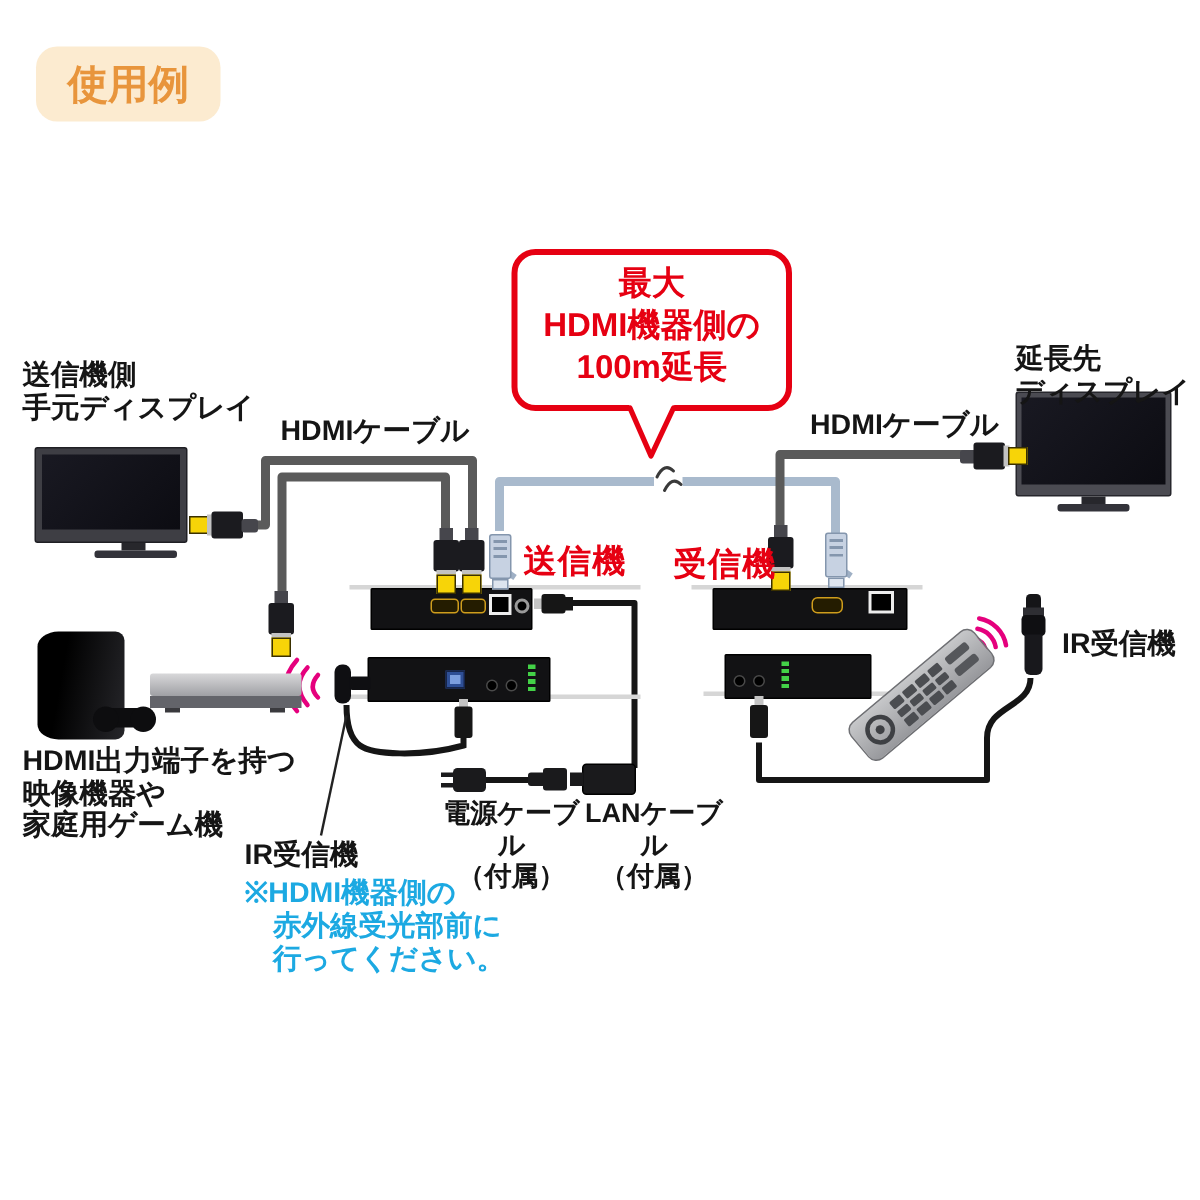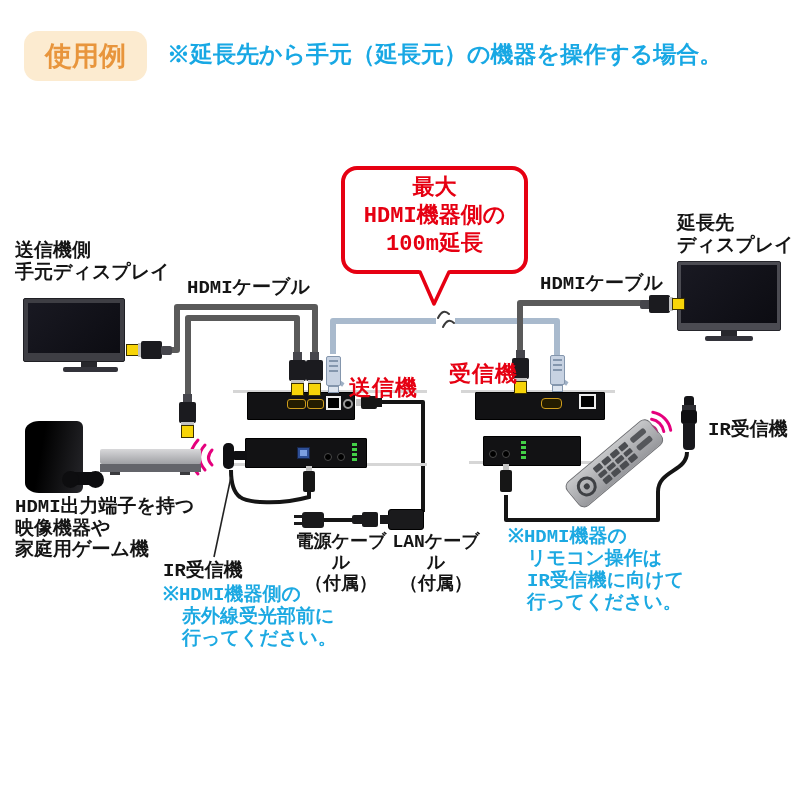--- a/index.html
+++ b/index.html
@@ -1,17 +1,17 @@
 <!DOCTYPE html>
 <html><head>
 <meta charset="utf-8">
 <style>
   html,body{margin:0;padding:0;background:#fff;}
   .canvas{position:relative;width:800px;height:800px;background:#fff;overflow:hidden;
-          font-family:Liberation Mono, monospace;}
+          font-family:Liberation Sans, sans-serif;}
   .abs{position:absolute;}
   .lbl{position:absolute;font-weight:700;color:#151515;white-space:pre-line;line-height:1.18;}
   .lbl-red{color:#e60012;letter-spacing:1px;}
   .lbl-blue{color:#1ca9e2;}
   .hang{text-indent:-1em;padding-left:1em;}
   .ctr{text-align:center;}
   .badge{position:absolute;left:24px;top:31px;padding:7px 21px;background:#fcebd0;
          border-radius:14px;color:#e8953c;font-weight:700;font-size:27px;}
   .header-note{position:absolute;left:167px;top:39px;color:#18a8e4;font-weight:700;font-size:23px;}
   .bubble{position:absolute;left:341px;top:166px;width:187px;height:108px;background:#fff;
@@ -43,21 +43,20 @@
   .lan-down .latch{position:absolute;left:12px;top:29px;width:7px;height:4px;background:#9fb0c5;transform:rotate(35deg);}
   .rgrid{position:absolute;display:grid;grid-template-columns:repeat(4,1fr);grid-template-rows:repeat(3,1fr);gap:2px;}
   .rgrid i{background:#4b4d51;border-radius:1px;}
 </style>
 </head>
 <body>
 
 <div class="canvas">
 
   <div class="badge">使用例</div>
-  <div class="header-note">※延長先から手元（延長元）の機器を操作する場合。</div>
 
   <svg class="layer" width="800" height="800">
 
     <path d="M168,350 L177,350 L177,307 L315,307 L315,356" stroke="#5a5a5a" stroke-width="6" fill="none" stroke-linejoin="round"></path>
 
     <path d="M188,398 L188,318 L297,318 L297,356" stroke="#5a5a5a" stroke-width="6" fill="none" stroke-linejoin="round"></path>
 
     <path d="M333,354 L333,321 L557,321 L557,356" stroke="#a9bacd" stroke-width="6" fill="none" stroke-linejoin="round"></path>
     <rect x="436" y="310" width="19" height="20" fill="#ffffff"></rect>
     <path d="M438,318 q5,-10 11,-4 M443,327 q5,-10 11,-4" stroke="#3a3a3a" stroke-width="2" fill="none" stroke-linecap="round"></path>
@@ -251,40 +250,36 @@
     <div class="abs" style="left:0;top:5px;width:11px;height:9px;background:#46464c;border-radius:2px;"></div>
     <div class="abs" style="left:9px;top:0;width:21px;height:18px;background:#1b1b1f;border-radius:2px;"></div>
     <div class="abs" style="left:29px;top:2px;width:4px;height:14px;background:#c2c2c2;"></div>
     <div class="abs" style="left:32px;top:3px;width:13px;height:12px;background:#f7d408;border:1px solid #3a3000;box-sizing:border-box;"></div>
   </div>
 
   <div class="lbl lblz" style="left:15px;top:240px;font-size:19px;">送信機側
 手元ディスプレイ</div>
   <div class="lbl lblz" style="left:187px;top:277px;font-size:19px;">HDMIケーブル</div>
   <div class="lbl lblz" style="left:540px;top:273px;font-size:19px;">HDMIケーブル</div>
-  <div class="lbl lblz" style="left:677px;top:213px;font-size:19px;">延長先
+  <div class="lbl lblz" style="left:677px;top:229px;font-size:19px;">延長先
 ディスプレイ</div>
-  <div class="lbl lbl-red lblz" style="left:349px;top:361px;font-size:22px;margin-top:16px;">送信機</div>
+  <div class="lbl lbl-red lblz" style="left:349px;top:361px;font-size:22px;">送信機</div>
   <div class="lbl lbl-red lblz" style="left:449px;top:363px;font-size:22px;">受信機</div>
   <div class="lbl lblz" style="left:708px;top:419px;font-size:19px;">IR受信機</div>
   <div class="lbl lblz" style="left:15px;top:497px;font-size:19px;line-height:1.14;">HDMI出力端子を持つ
 映像機器や
 家庭用ゲーム機</div>
   <div class="lbl lblz" style="left:163px;top:560px;font-size:19px;">IR受信機</div>
   <div class="lbl lbl-blue hang lblz" style="left:163px;top:585px;font-size:19px;line-height:1.15;">※HDMI機器側の
 赤外線受光部前に
 行ってください。</div>
   <div class="lbl ctr lblz" style="left:288px;top:532px;width:106px;font-size:18px;">電源ケーブル
 （付属）</div>
   <div class="lbl ctr lblz" style="left:390px;top:532px;width:92px;font-size:18px;">LANケーブル
 （付属）</div>
-  <div class="lbl lbl-blue hang lblz" style="left:508px;top:527px;font-size:19px;line-height:1.15;">※HDMI機器の
-リモコン操作は
-IR受信機に向けて
-行ってください。</div>
 
   <div class="bubble">
     <div class="bubble-text">最大
 HDMI機器側の
 100m延長</div>
   </div>
   <svg class="abs tail" width="800" height="800" style="left:0;top:0;pointer-events:none;">
     <path d="M419,269 L450,269 L434,306 Z" fill="#ffffff"></path>
     <path d="M420,272 L434,304 L449,272" fill="none" stroke="#e60012" stroke-width="3.5" stroke-linecap="round" stroke-linejoin="round"></path>
   </svg>

